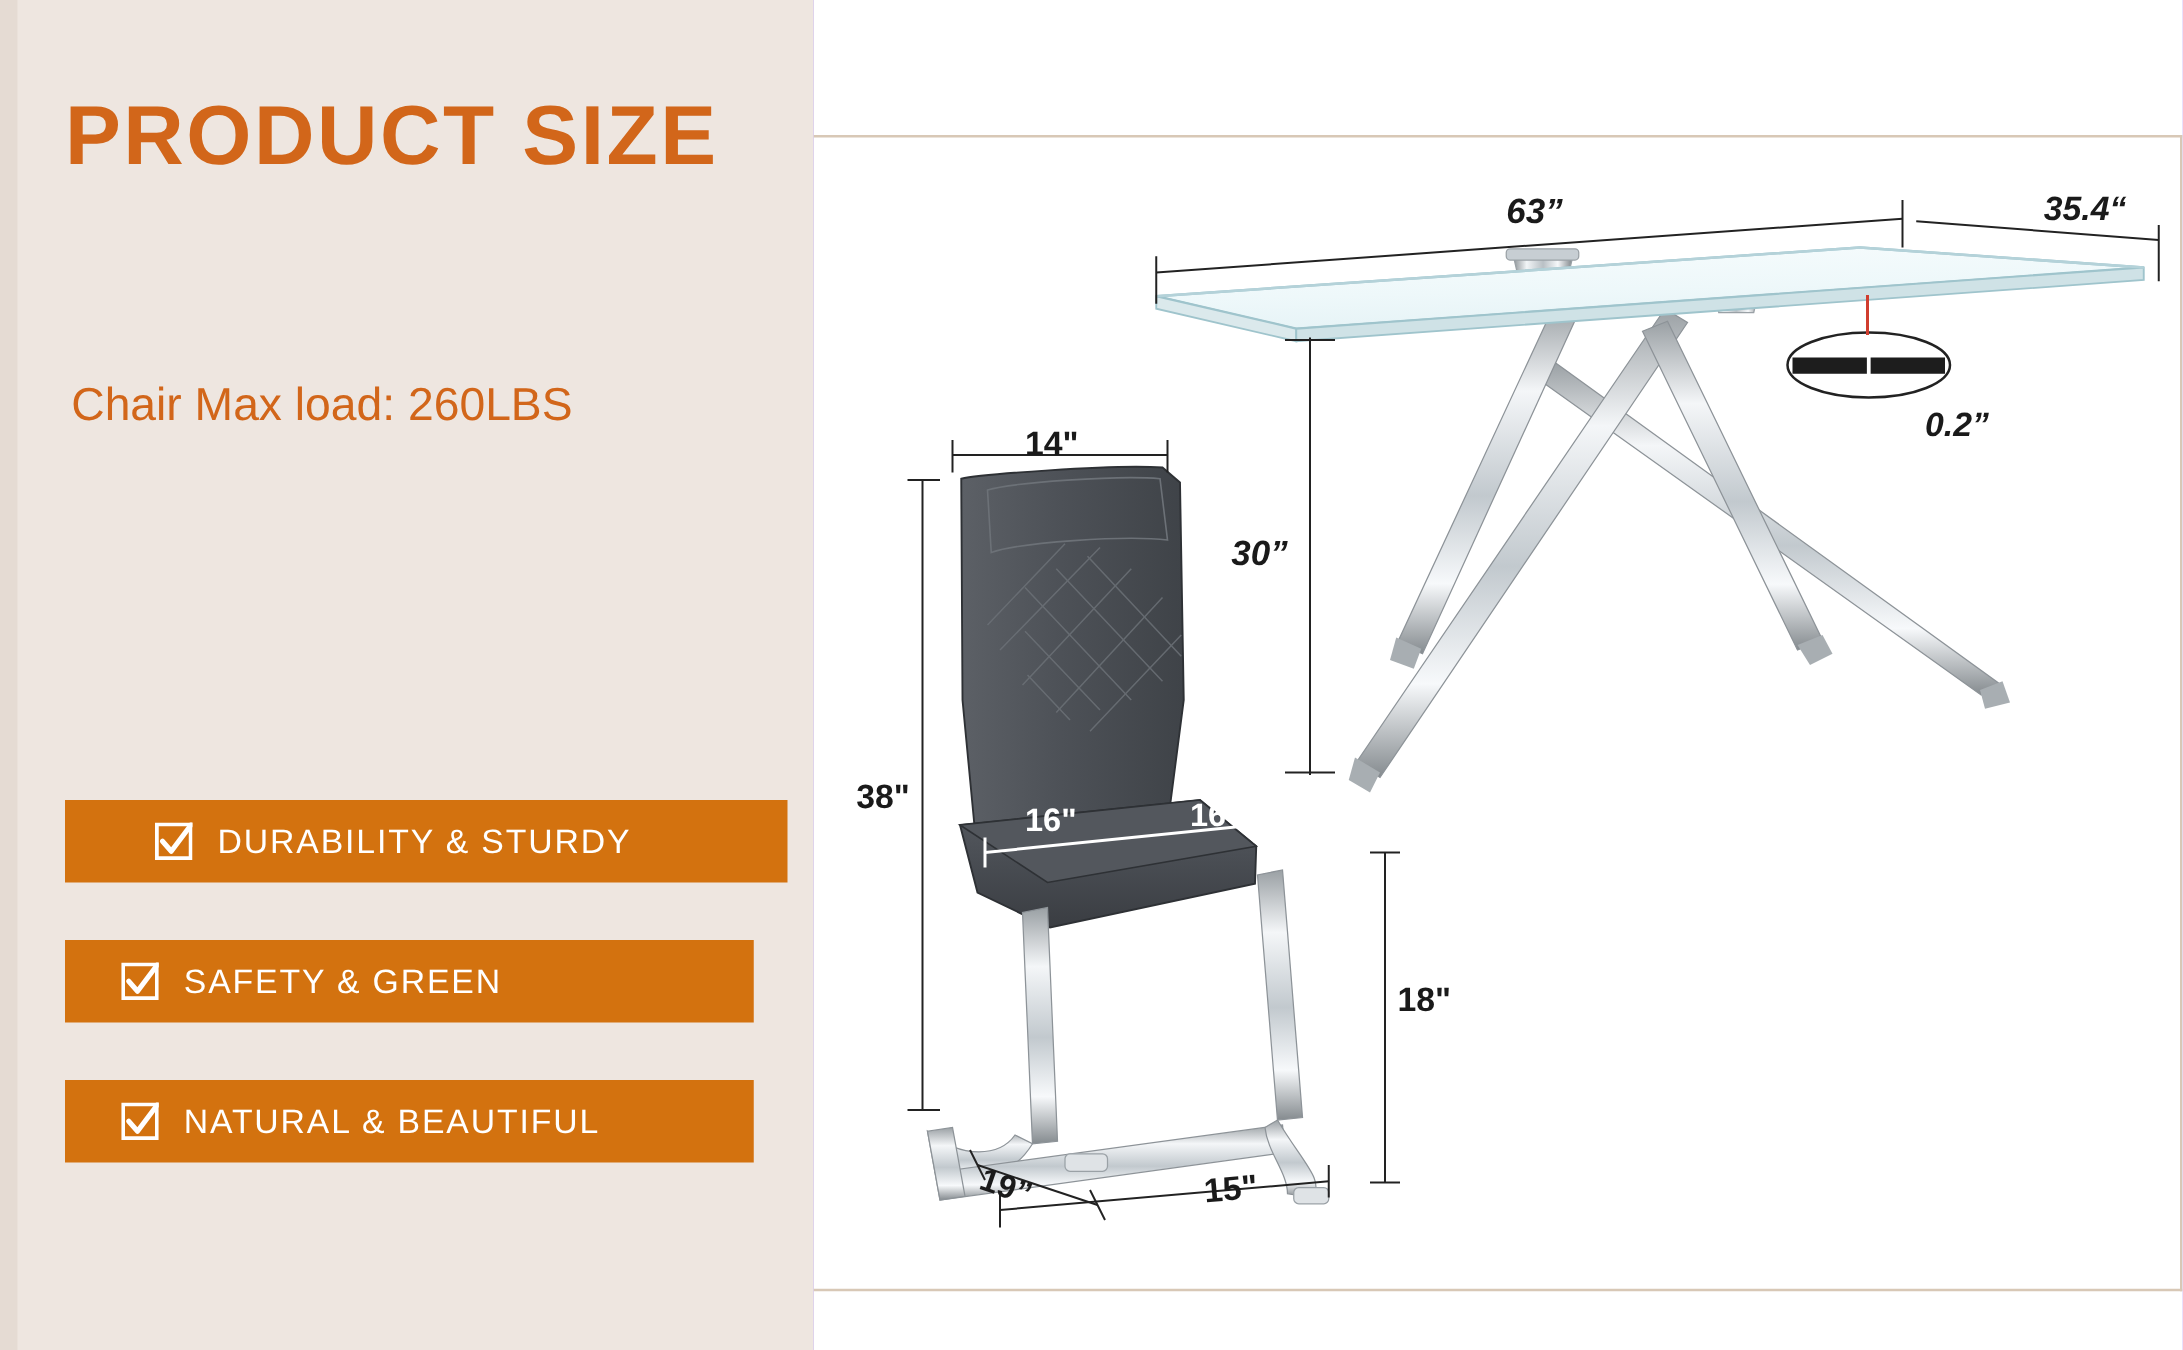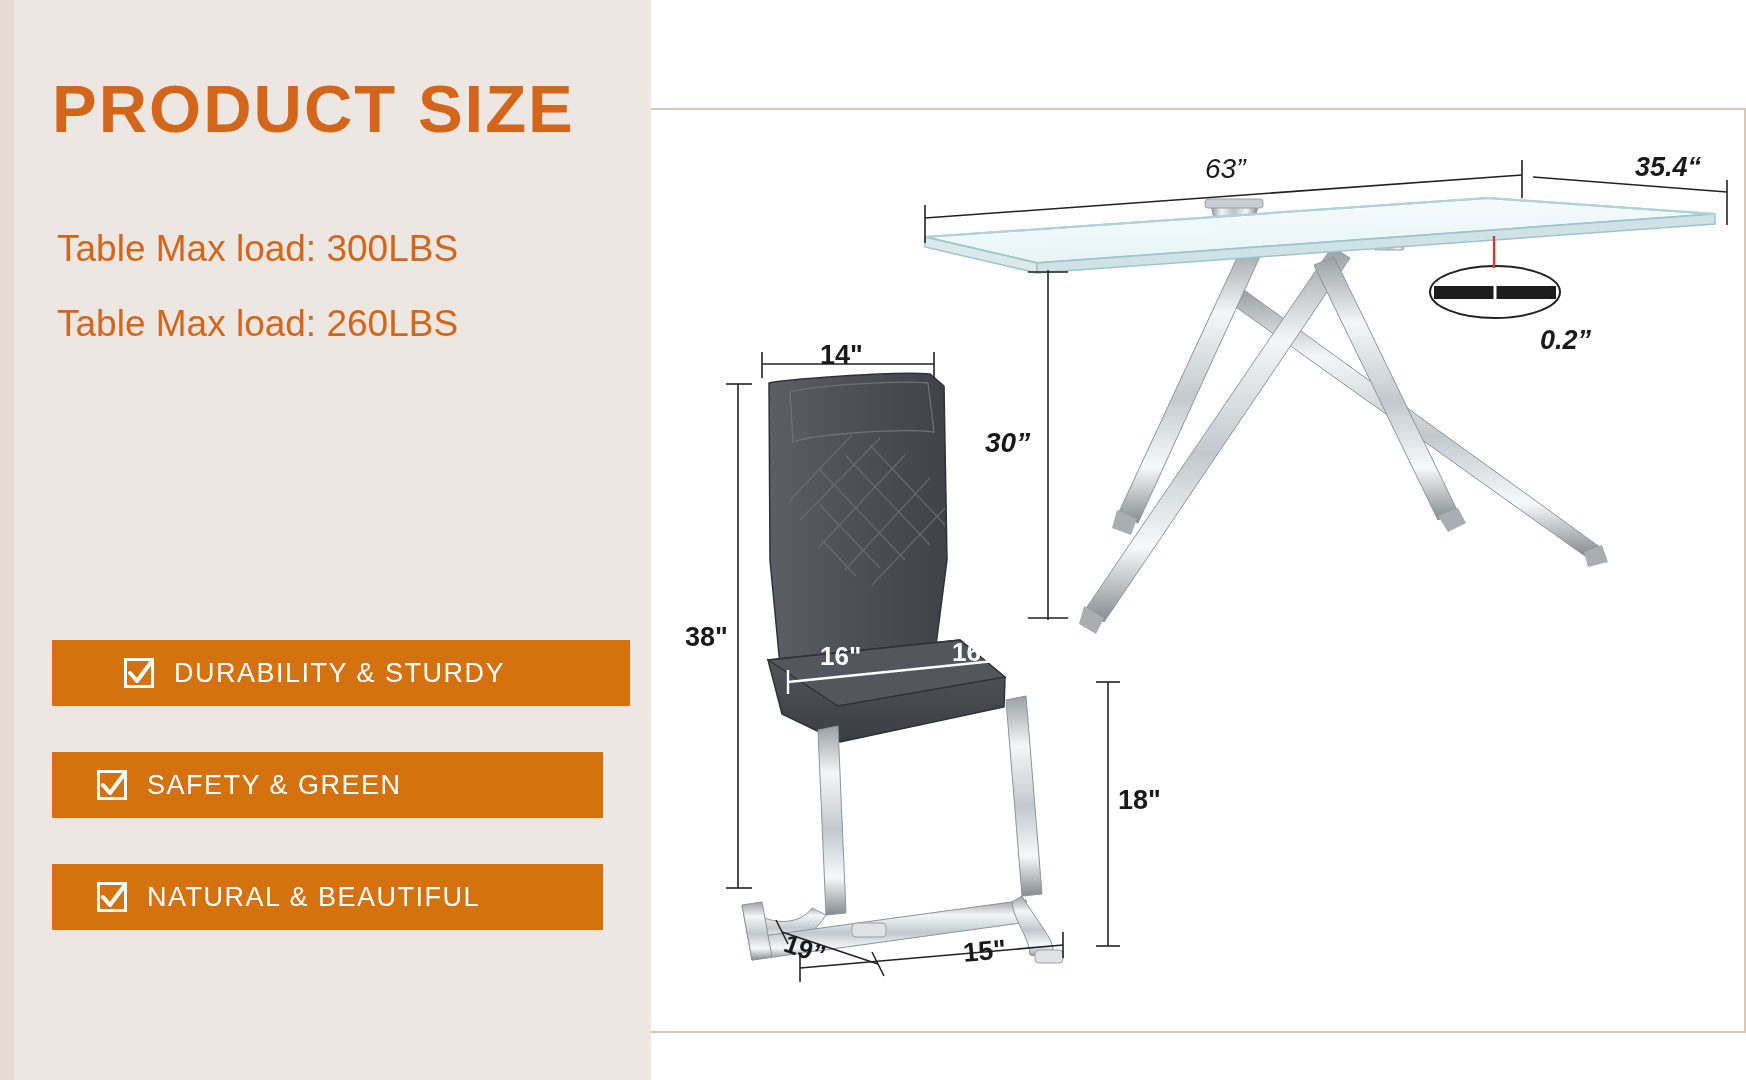--- a/index.html
+++ b/index.html
@@ -138,22 +138,21 @@
   }
 </style>
 </head>
 <body>
 
 <div id="page">
 
   <div class="left-panel">
     <div class="left-strip"></div>
     <div class="title">PRODUCT SIZE</div>
-    <div class="load-line1">Table Max load: 300LBS</div>
-    <div class="load-line2">Table Max load: 260LBS</div>
+    <div class="load-line2">Chair Max load: 260LBS</div>
 
     <div class="feature" id="feature-0">
       <span class="chk">
         <svg width="30" height="30" viewBox="0 0 30 30">
           <rect x="1.5" y="1.5" width="27" height="27" fill="none" stroke="#ffffff" stroke-width="3"></rect>
           <path d="M6 15 L13 23 L31 -1" fill="none" stroke="#ffffff" stroke-width="4" stroke-linecap="round" stroke-linejoin="round"></path>
         </svg>
       </span>
       <span class="flabel">DURABILITY &amp; STURDY</span>
     </div>
@@ -320,21 +319,21 @@
       <line x1="800" y1="968" x2="1063" y2="945"></line>
       <line x1="800" y1="956" x2="800" y2="982"></line>
       <line x1="1063" y1="932" x2="1063" y2="958"></line>
 
       <line x1="782" y1="932" x2="878" y2="964"></line>
       <line x1="776" y1="920" x2="788" y2="944"></line>
       <line x1="872" y1="952" x2="884" y2="976"></line>
     </g>
   </svg>
 
-  <div class="dimlabel" style="left:1205px; top:153px; font-size:28px; font-style:italic; font-weight:normal;">63”</div>
+  <div class="dimlabel" style="left:1205px; top:153px; font-size:28px; font-style:italic; font-weight:bold;">63”</div>
   <div class="dimlabel" style="left:1594px; top:152px; font-size:27px; font-style:italic; font-weight:bold;margin-left:41px;">35.4“</div>
   <div class="dimlabel" style="left:1540px; top:325px; font-size:27px; font-style:italic; font-weight:bold;">0.2”</div>
   <div class="dimlabel" style="left:985px; top:427px; font-size:28px; font-style:italic; font-weight:bold;text-align:right;">30”</div>
 
   <div class="dimlabel" style="left:820px; top:340px; font-size:27px; font-weight:bold;">14"</div>
   <div class="dimlabel" style="left:685px; top:622px; font-size:27px; font-weight:bold;">38"</div>
   <div class="dimlabel" style="left:820px; top:641px; font-size:26px; font-weight:bold; color:#ffffff;">16"</div>
   <div class="dimlabel" style="left:952px; top:637px; font-size:26px; font-weight:bold; color:#ffffff;">16"</div>
   <div class="dimlabel" style="left:1118px; top:785px; font-size:27px; font-weight:bold;">18"</div>
   <div class="dimlabel" style="left:790px; top:928px; font-size:26px; font-weight:bold; transform:rotate(19deg); transform-origin:left top;">19”</div>

